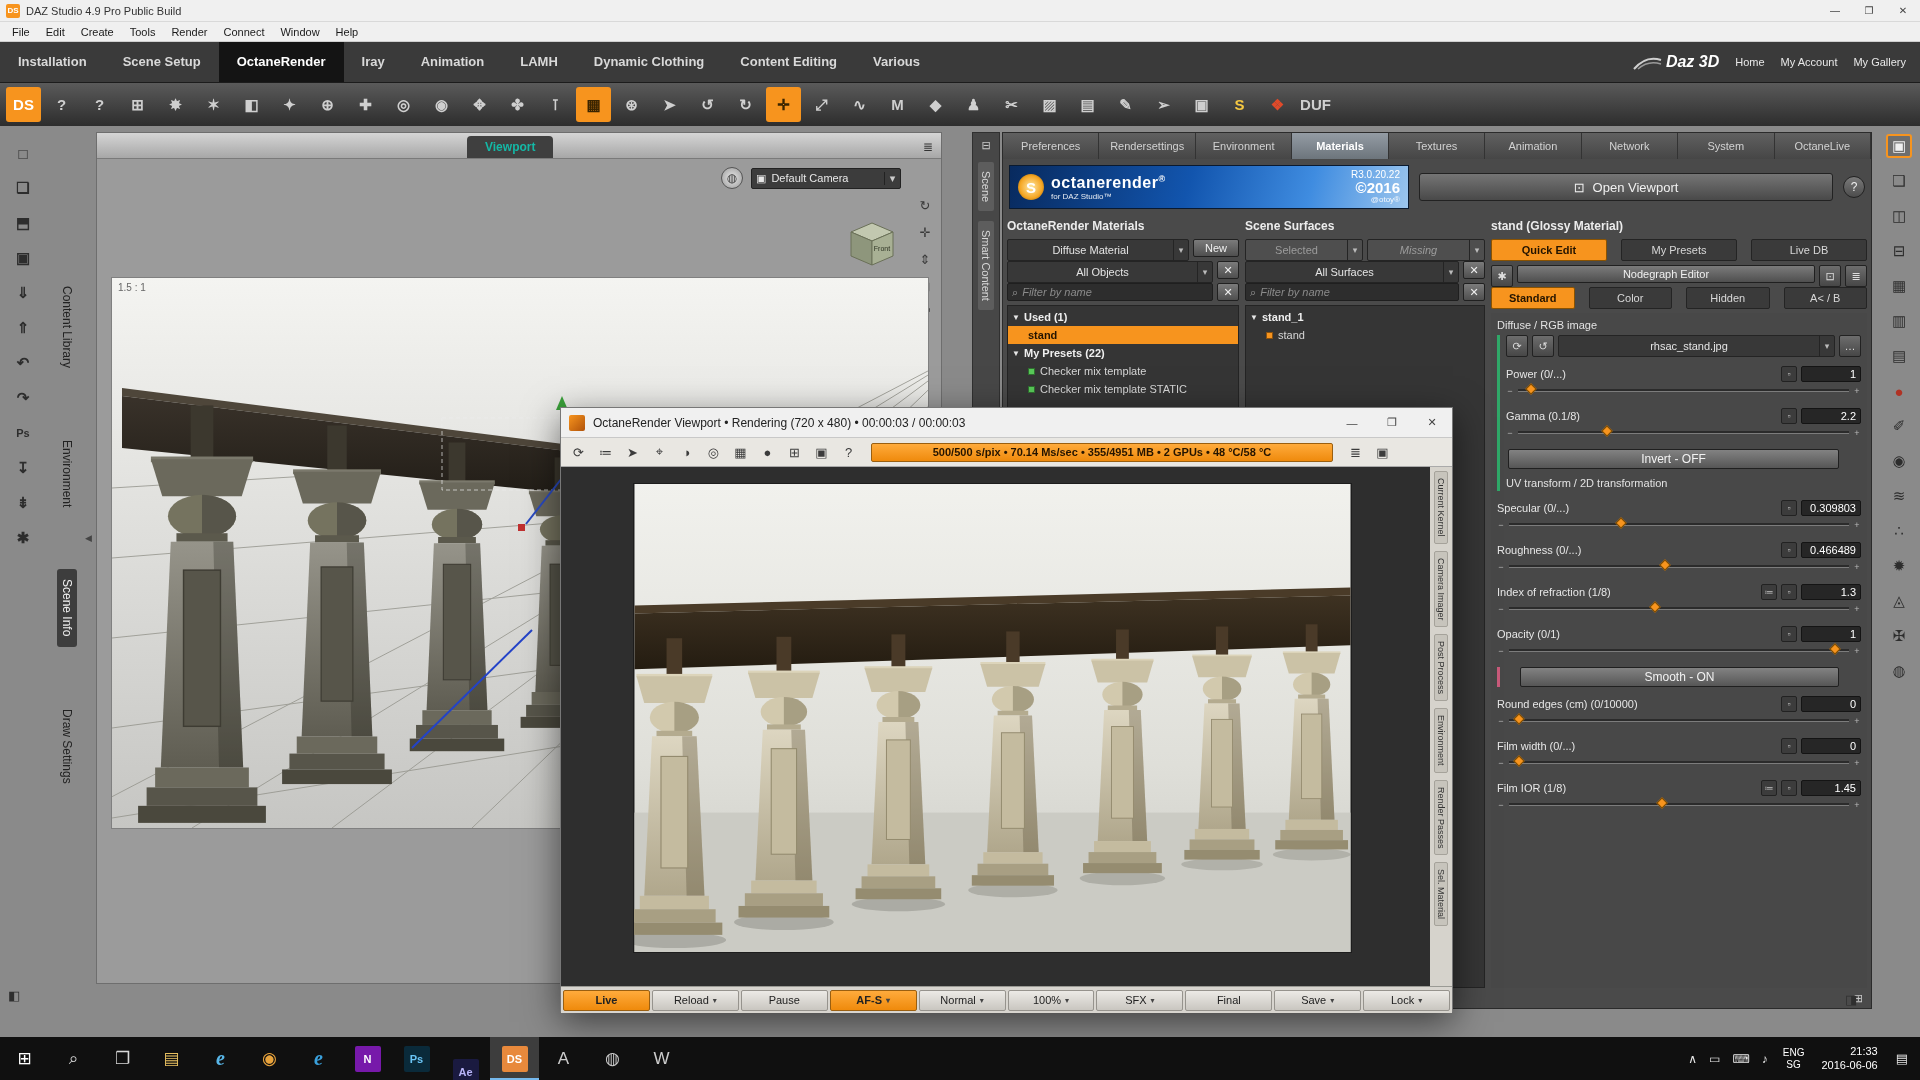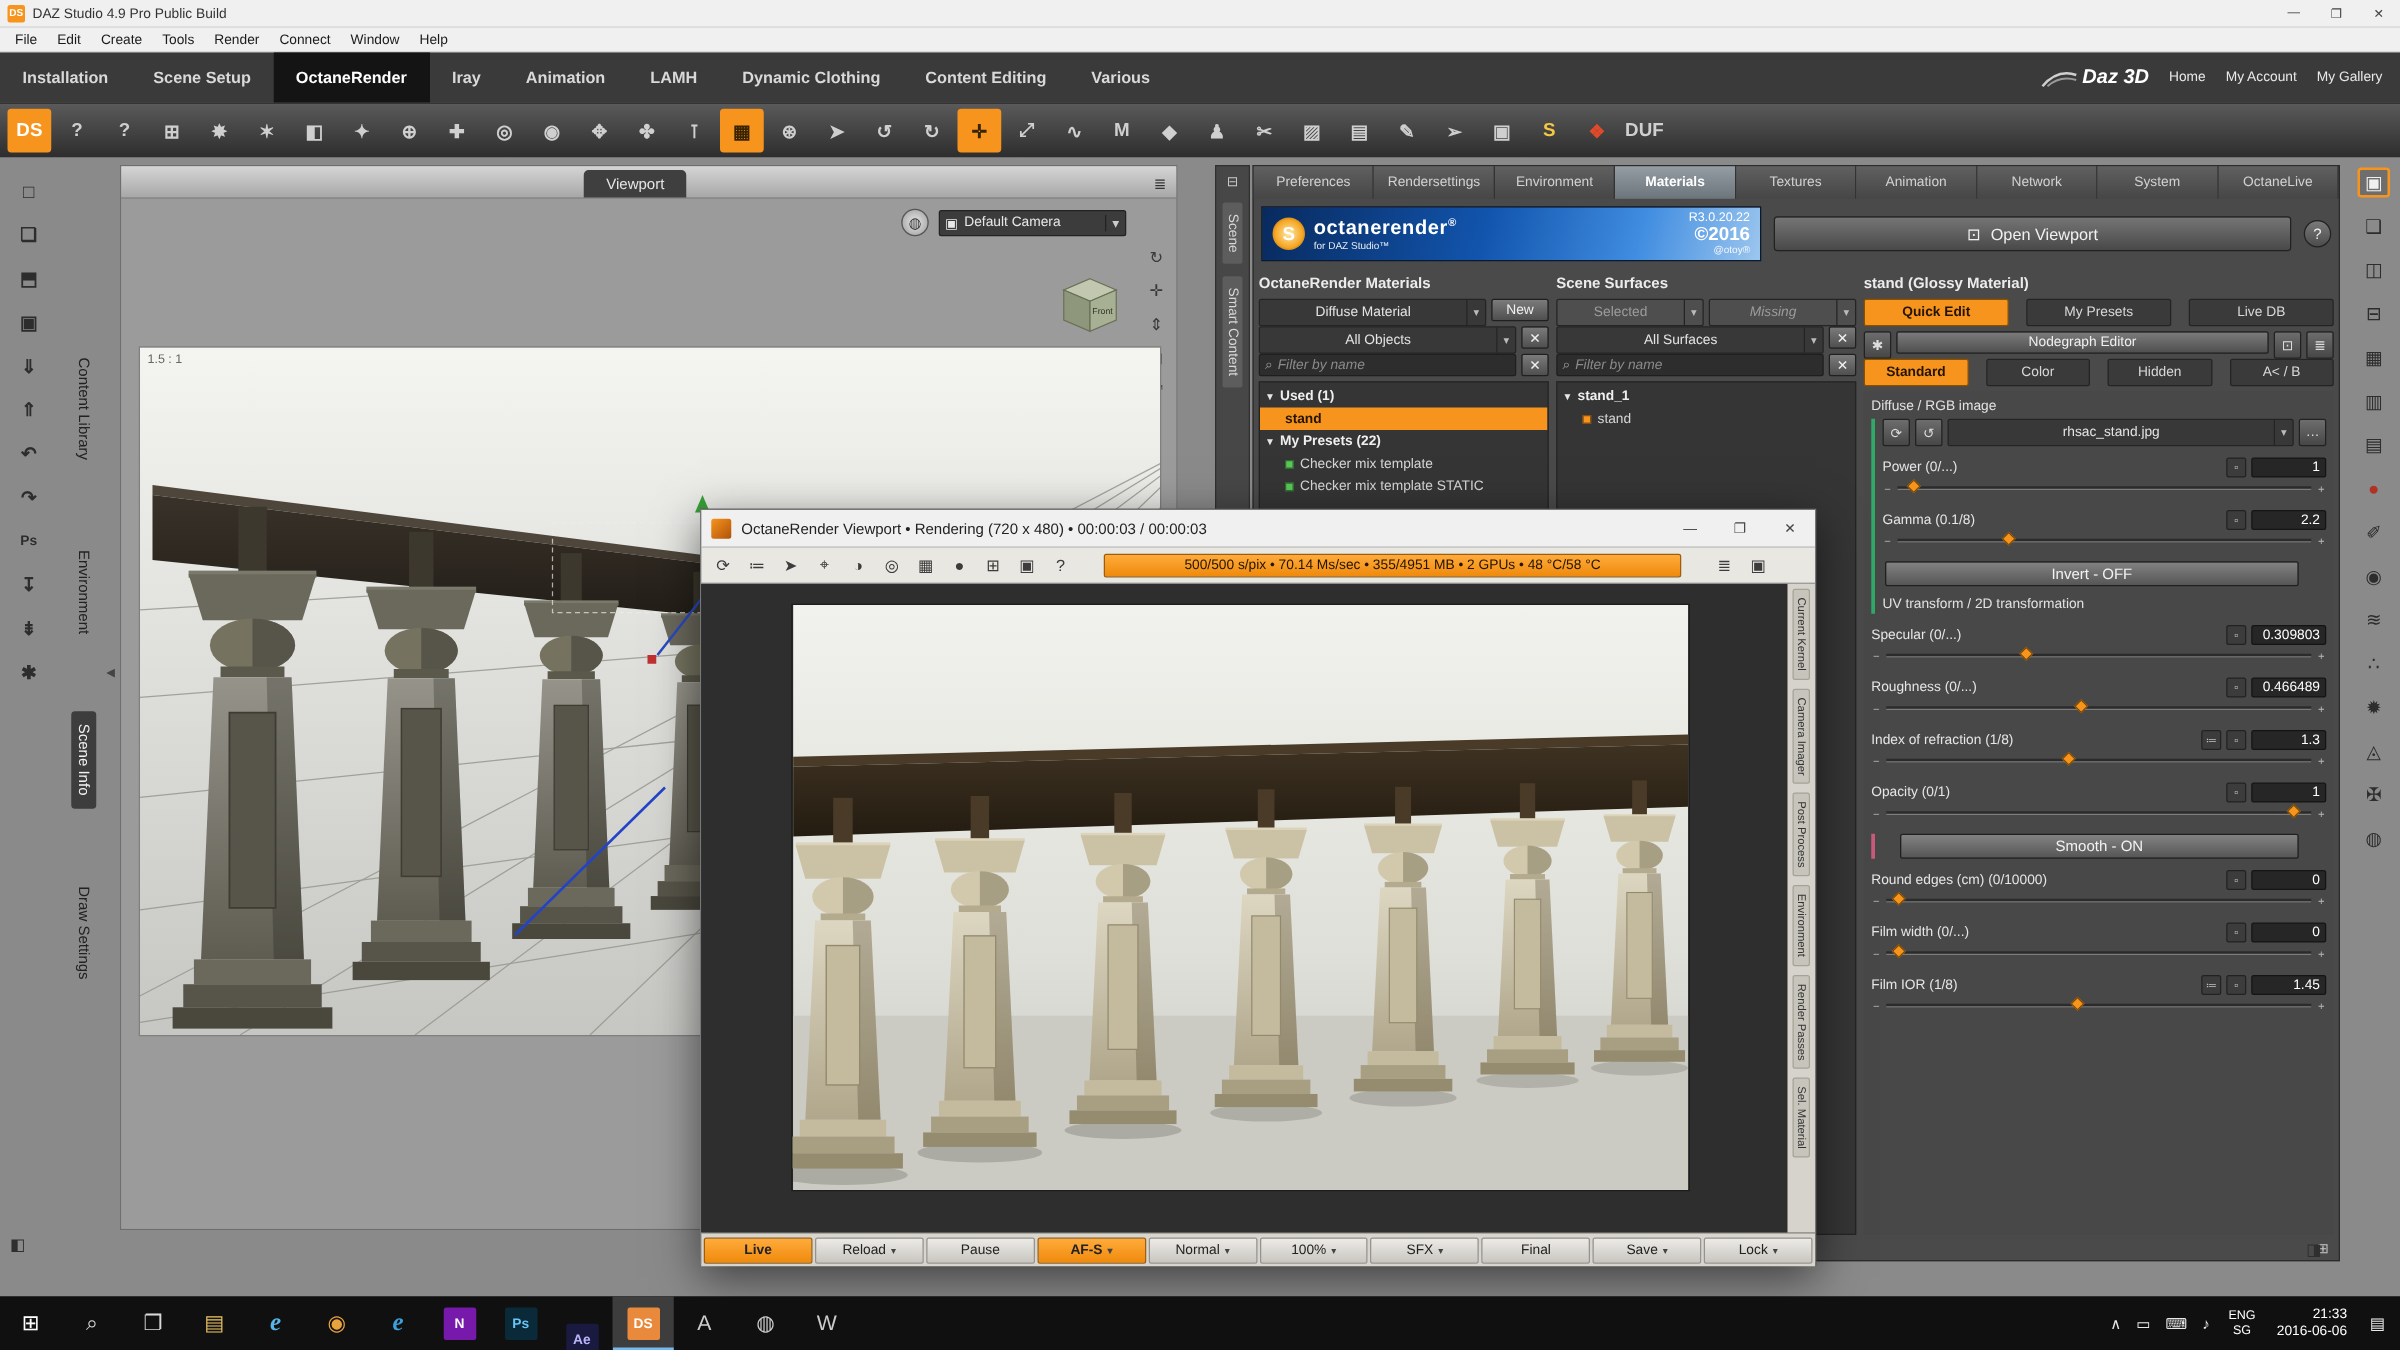--- a/index.html
+++ b/index.html
@@ -36,21 +36,21 @@
   .lr-icon{width:28px;height:26px;display:flex;align-items:center;justify-content:center;color:#2d2d2d;font-size:15px;font-weight:bold}
   .lr-icon .g[data-v="small"]{font-size:11px}
 
   .left-tabstrip{left:46px;top:0;width:42px;height:911px;display:flex;flex-direction:column;align-items:center;padding-top:150px;gap:52px}
   .vtab{writing-mode:vertical-rl;font-size:12px;color:#222;padding:10px 3px;border-radius:3px;white-space:nowrap}
   .vtab.active{background:#3d3d3d;color:#f0f0f0}
 
   
   .viewport-panel{left:96px;top:6px;width:846px;height:852px;background:#a0a0a0;border:1px solid #6e6e6e}
   .vp-header{height:26px;background:linear-gradient(#d5d5d5,#a7a7a7);display:flex;align-items:flex-end;border-bottom:1px solid #7a7a7a}
-  .vp-tab{margin-left:370px;background:#3f3f3f;color:#e5e5e5;font-size:12px;font-weight:normal;padding:4px 18px;border-radius:4px 4px 0 0}
+  .vp-tab{margin-left:370px;background:#3f3f3f;color:#14b8a6;font-size:12px;font-weight:bold;padding:4px 18px;border-radius:4px 4px 0 0}
   .vp-hicons{margin-left:auto;padding:0 8px 4px;color:#333;font-size:12px}
   .vp-body{position:relative;height:824px;background:#9b9b9b}
   .vp-canvas{position:absolute;left:14px;top:118px;width:818px;height:552px;background:linear-gradient(#f4f4f1,#c6c6c3);border:1px solid #808080}
   .aspect{position:absolute;left:6px;top:4px;font-size:10px;color:#666}
   .vp-topbar{position:absolute;right:40px;top:8px;display:flex;align-items:center;gap:8px}
   .globe-btn{width:22px;height:22px;border-radius:50%;background:radial-gradient(#e8e8e8,#9a9a9a);border:1px solid #555;display:flex;align-items:center;justify-content:center;font-size:12px;color:#333}
   .cam-dd{width:150px;height:21px;background:#3c3c3c;border:1px solid #222;border-radius:2px;display:flex;align-items:center;color:#e8e8e8;font-size:11px;padding-left:4px;gap:5px}
   .cam-dd .cap{margin-left:auto;width:16px;border-left:1px solid #222;text-align:center;color:#ccc}
   .vp-ctrl{position:absolute;right:6px;top:36px;display:flex;flex-direction:column;gap:7px}
   .vp-ctrl span{width:20px;height:20px;display:flex;align-items:center;justify-content:center;color:#3a3a3a;font-size:13px}
@@ -140,21 +140,21 @@
   .ws-corner{position:absolute;color:#2f2f2f;font-size:13px}
 
   
   .render-window{left:560px;top:407px;width:893px;height:605px;background:#2f2f2f;border:1px solid #777;box-shadow:0 10px 34px rgba(0,0,0,.55);z-index:60}
   .rw-titlebar{height:30px;background:#f0f0f0;display:flex;align-items:center;padding-left:8px;border-bottom:1px solid #c8c8c8}
   .rw-ico{width:16px;height:16px;background:linear-gradient(135deg,#f7941e,#b0520a);border-radius:2px;margin-right:8px}
   .rw-title{flex:1;color:#222;font-size:12px;white-space:nowrap;overflow:hidden}
   .rw-titlebar .wctl span{width:40px;font-size:11px}
   .rw-toolbar{height:29px;background:#e9e7e2;border-bottom:1px solid #aaa;display:flex;align-items:center;padding:0 5px;gap:2px}
   .rwt-icon{width:25px;height:23px;display:flex;align-items:center;justify-content:center;color:#3c3c3c;font-size:13px;border:1px solid transparent}
-  .rw-status{width:462px;height:19px;margin:0 20px;background:linear-gradient(#ffab3c,#ef8a0c);border:1px solid #9a5f10;border-radius:2px;color:#241400;font-size:11px;font-weight:normal;display:flex;align-items:center;justify-content:center;white-space:nowrap}
+  .rw-status{width:462px;height:19px;margin:0 8px;background:linear-gradient(#ffab3c,#ef8a0c);border:1px solid #9a5f10;border-radius:2px;color:#241400;font-size:11px;font-weight:bold;display:flex;align-items:center;justify-content:center;white-space:nowrap}
   .rw-body{position:relative;height:519px;background:#2e2e2e}
   .rw-image{position:absolute;left:72px;top:16px;width:719px;height:470px;border:1px solid #1d1d1d}
   .rw-sidetabs{position:absolute;right:0;top:0;width:22px;height:519px;background:#d6d3cc;display:flex;flex-direction:column;align-items:center;gap:7px;padding-top:4px}
   .rw-vtab{writing-mode:vertical-rl;font-size:9px;color:#333;background:#c7c4bc;border:1px solid #a5a29a;border-radius:2px;padding:6px 1px;white-space:nowrap}
   .rw-footer{height:27px;background:#d8d5cf;border-top:1px solid #9a9a94;display:flex;align-items:center;padding:0 2px;gap:2px}
   .fbtn{flex:1;height:21px;background:linear-gradient(#eceae6,#c9c6c0);border:1px solid #96938d;border-radius:2px;color:#222;font-size:11px;display:flex;align-items:center;justify-content:center;gap:4px}
   .fbtn.on{background:linear-gradient(#ffab3c,#ef8a0c);border-color:#9a5f10;font-weight:bold}
   .fcaret{display:none;font-size:8px;color:#444}
   .fcaret.show{display:inline}
   .fcaret::before{content:"▾"}

